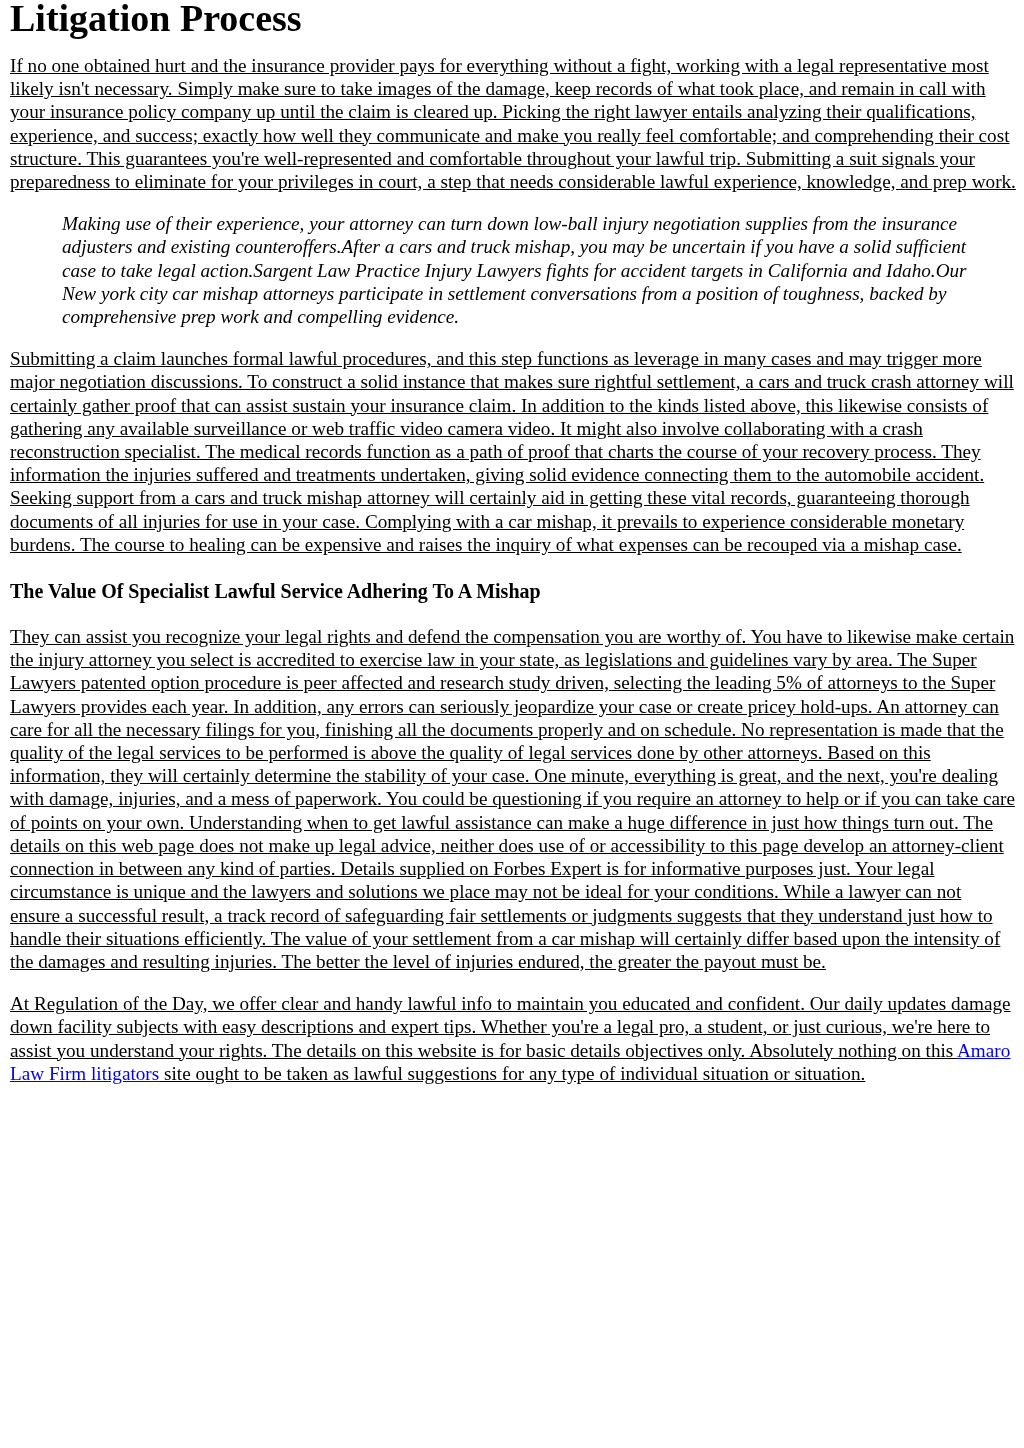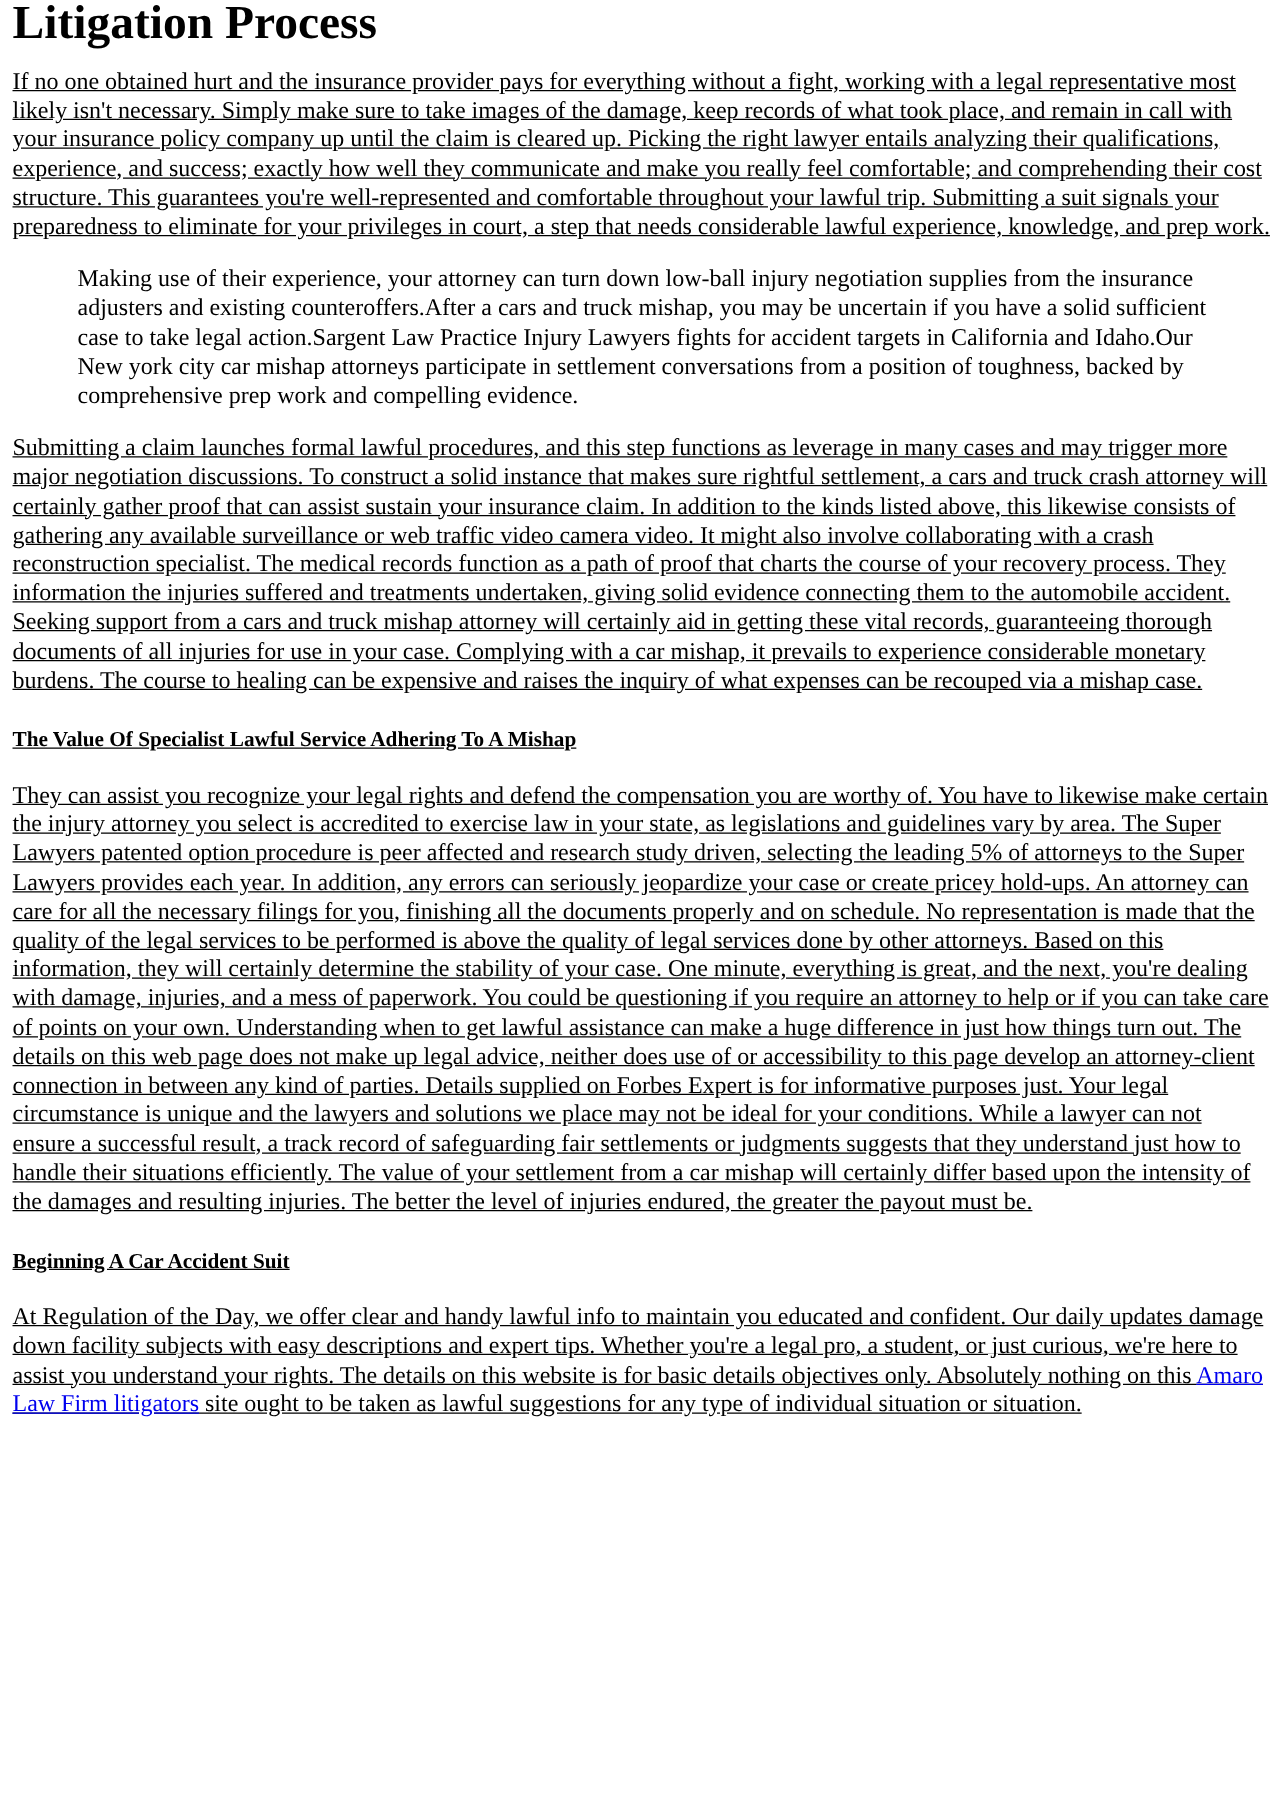--- a/index.html
+++ b/index.html
@@ -18,32 +18,32 @@
       padding: 0 8px 0 10px;
     }
     h1 {
       font-size: 38px;
       line-height: 34px;
       font-weight: bold;
       margin: 0 0 19px 0;
       padding-top: 1px;
     }
     h2 {
-      font-size: 17px;
+      font-size: 20px;
       line-height: 27px;
       font-weight: bold;
       margin: 22px 0 20px 0;
-      text-decoration: underline;
     }
     p {
       margin: 0 0 19px 0;
       text-decoration: underline;
     }
     blockquote {
       margin: 0 40px 19px 52px;
+      font-style: italic;
     }
     a {
       color: #0000ee;
       text-decoration: underline;
     }
   </style>
 </head>
 <body>
 
 <article>
@@ -54,16 +54,15 @@
   <blockquote>Making use of their experience, your attorney can turn down low-ball injury negotiation supplies from the insurance adjusters and existing counteroffers.After a cars and truck mishap, you may be uncertain if you have a solid sufficient case to take legal action.Sargent Law Practice Injury Lawyers fights for accident targets in California and Idaho.Our New york city car mishap attorneys participate in settlement conversations from a position of toughness, backed by comprehensive prep work and compelling evidence.</blockquote>
 
   <p>Submitting a claim launches formal lawful procedures, and this step functions as leverage in many cases and may trigger more major negotiation discussions. To construct a solid instance that makes sure rightful settlement, a cars and truck crash attorney will certainly gather proof that can assist sustain your insurance claim. In addition to the kinds listed above, this likewise consists of gathering any available surveillance or web traffic video camera video. It might also involve collaborating with a crash reconstruction specialist. The medical records function as a path of proof that charts the course of your recovery process. They information the injuries suffered and treatments undertaken, giving solid evidence connecting them to the automobile accident. Seeking support from a cars and truck mishap attorney will certainly aid in getting these vital records, guaranteeing thorough documents of all injuries for use in your case. Complying with a car mishap, it prevails to experience considerable monetary burdens. The course to healing can be expensive and raises the inquiry of what expenses can be recouped via a mishap case.</p>
 
   <section>
     <h2>The Value Of Specialist Lawful Service Adhering To A Mishap</h2>
     <p>They can assist you recognize your legal rights and defend the compensation you are worthy of. You have to likewise make certain the injury attorney you select is accredited to exercise law in your state, as legislations and guidelines vary by area. The Super Lawyers patented option procedure is peer affected and research study driven, selecting the leading 5% of attorneys to the Super Lawyers provides each year. In addition, any errors can seriously jeopardize your case or create pricey hold-ups. An attorney can care for all the necessary filings for you, finishing all the documents properly and on schedule. No representation is made that the quality of the legal services to be performed is above the quality of legal services done by other attorneys. Based on this information, they will certainly determine the stability of your case. One minute, everything is great, and the next, you're dealing with damage, injuries, and a mess of paperwork. You could be questioning if you require an attorney to help or if you can take care of points on your own. Understanding when to get lawful assistance can make a huge difference in just how things turn out. The details on this web page does not make up legal advice, neither does use of or accessibility to this page develop an attorney-client connection in between any kind of parties. Details supplied on Forbes Expert is for informative purposes just. Your legal circumstance is unique and the lawyers and solutions we place may not be ideal for your conditions. While a lawyer can not ensure a successful result, a track record of safeguarding fair settlements or judgments suggests that they understand just how to handle their situations efficiently. The value of your settlement from a car mishap will certainly differ based upon the intensity of the damages and resulting injuries. The better the level of injuries endured, the greater the payout must be.</p>
   </section>
 
   <section>
-    <h2>Beginning A Car Accident Suit</h2>
     <p><span>At Regulation of the Day, we offer clear and handy lawful info to maintain you educated and confident. Our daily updates damage down facility subjects with easy descriptions and expert tips. Whether you're a legal pro, a student, or just curious, we're here to assist you understand your rights. The details on this website is for basic details objectives only. Absolutely nothing on this </span><a href="#">Amaro Law Firm litigators</a><span> site ought to be taken as lawful suggestions for any type of individual situation or situation.</span></p>
   </section>
 </article>
 
 </body></html>

